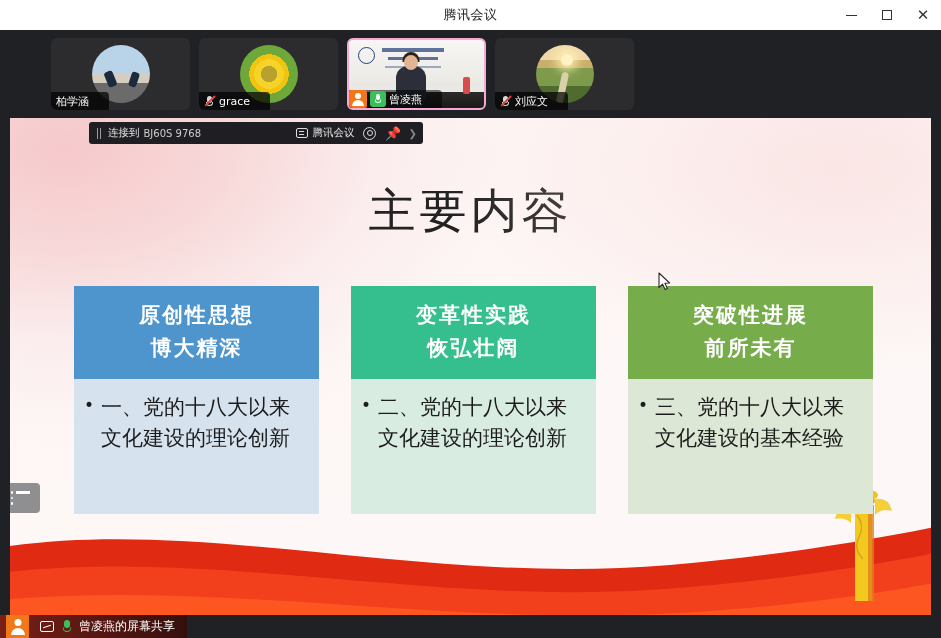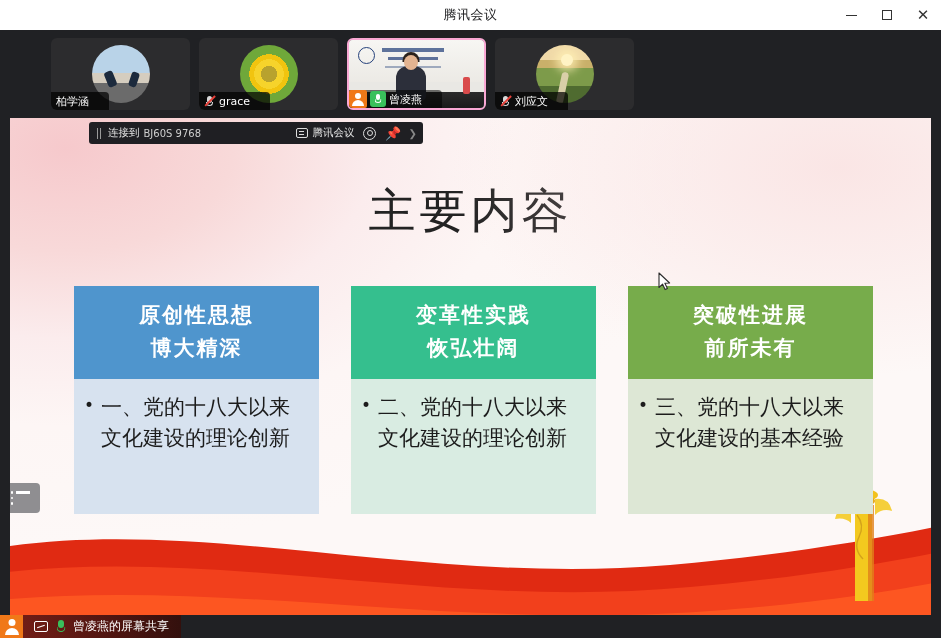--- a/index.html
+++ b/index.html
@@ -235,21 +235,21 @@
 
   
   #cursor{ position:absolute; left:648px; top:154px; z-index:9; }
 
   
   #statusbar{
     position:absolute; left:0; bottom:0; width:941px; height:23px;
     background:#202124; display:flex; align-items:center;
   }
   #share-pill{
-    display:flex; align-items:center; gap:6px; height:23px; padding:0 12px 0 0;
+    display:flex; align-items:center; gap:6px; height:23px; padding:0 12px 0 6px;
     background:linear-gradient(90deg,#7a1f17,#4a1410 70%,#33100d);
     font-size:12px; color:#ffffff; white-space:nowrap;
   }
   #share-pill .pb{
     width:23px; height:23px; background:#f07818; position:relative; flex:0 0 auto;
   }
   #share-pill .pb .head{
     position:absolute; left:50%; top:4px; transform:translateX(-50%);
     width:7px; height:7px; border-radius:50%; background:#fff;
   }

